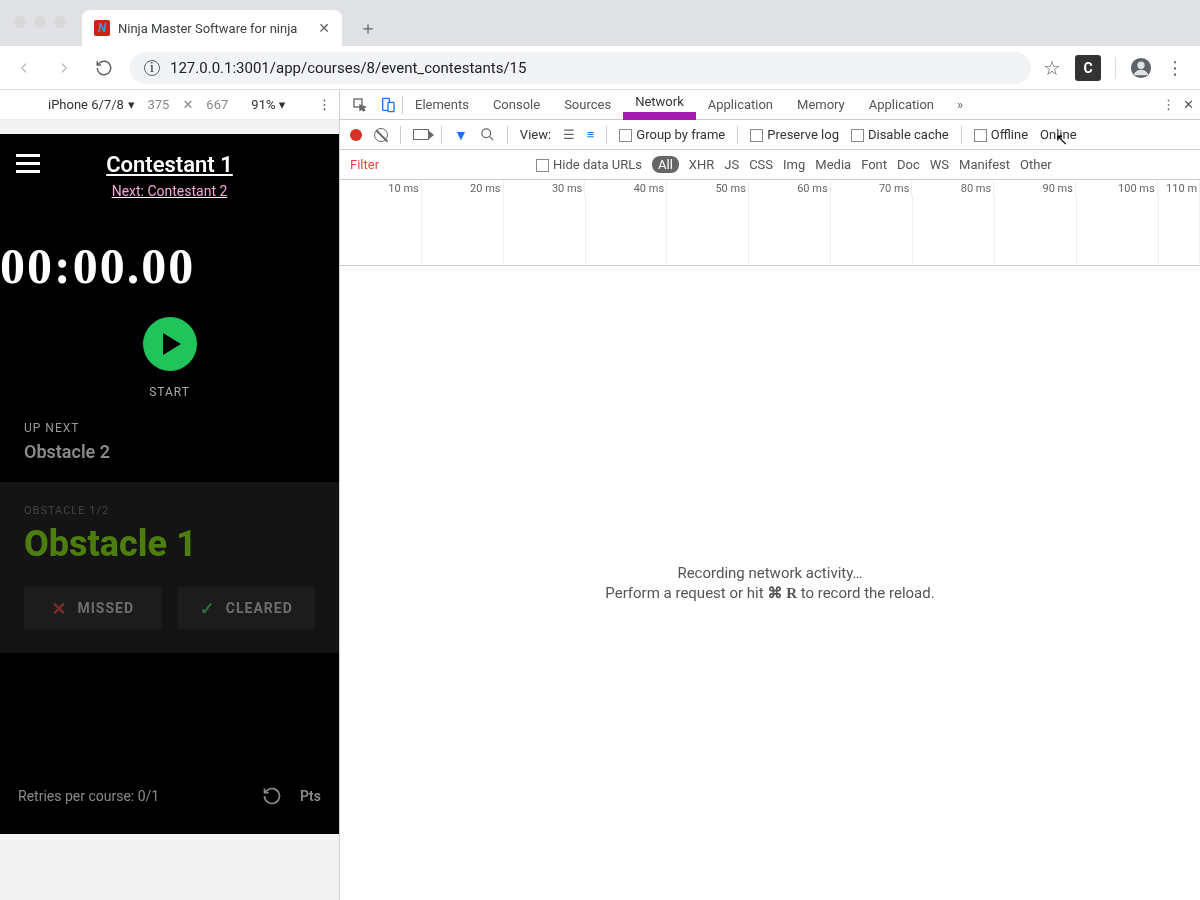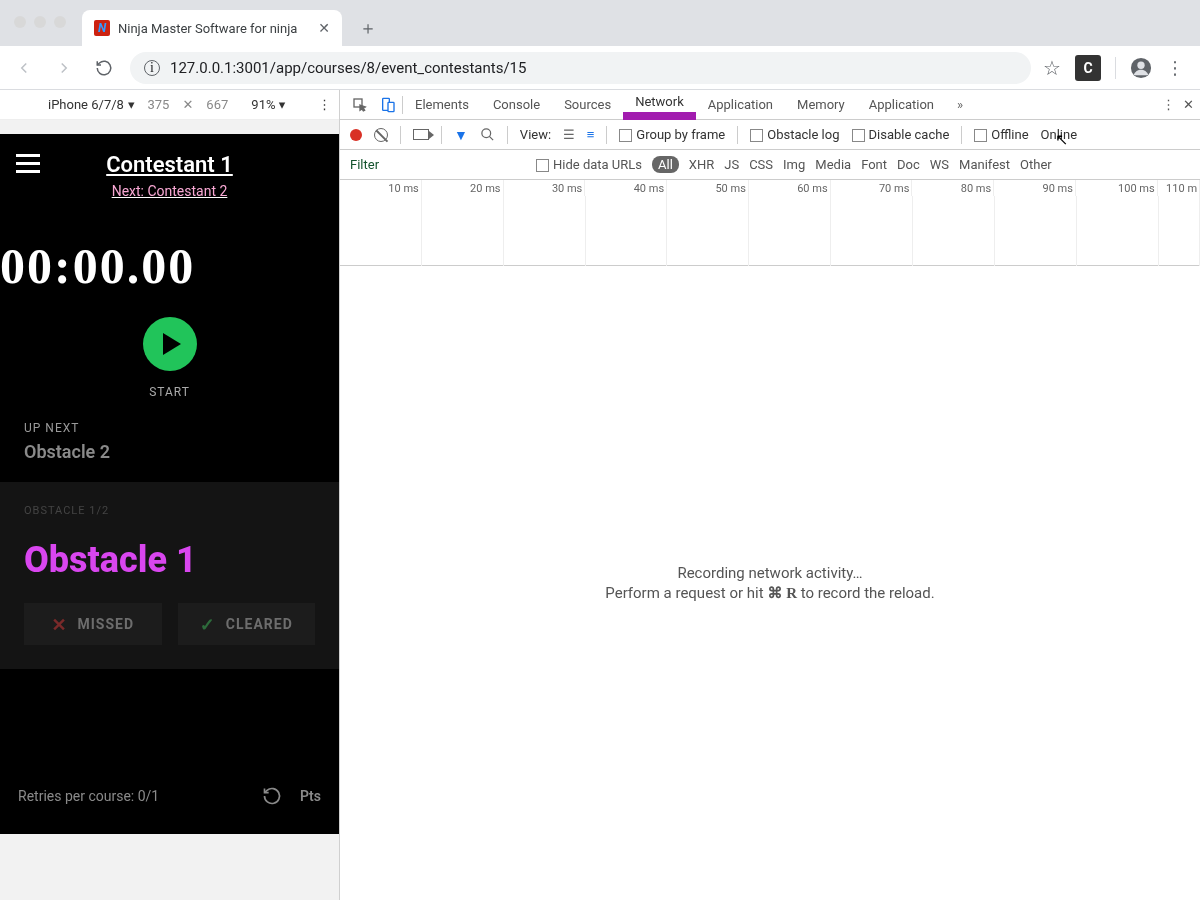--- a/index.html
+++ b/index.html
@@ -47,21 +47,21 @@
   .timer { font-family: Liberation Serif, serif; font-size:50px; font-weight:bold; letter-spacing:2px; text-align:left; margin-top:28px;}
   .play-wrap { text-align:center; margin-top:22px;}
   .play-btn { width:54px; height:54px; background:#21c45a; border-radius:50%; display:inline-flex; align-items:center; justify-content:center;}
   .play-tri { width:0; height:0; border-left:18px solid #000; border-top:11px solid transparent; border-bottom:11px solid transparent; margin-left:4px;}
   .start-lbl { font-size:12px; color:#aaa; letter-spacing:1px; margin-top:14px;}
   .upnext { padding:22px 24px 10px; }
   .upnext-lbl { font-size:12px; color:#9a9a9a; letter-spacing:1px;}
   .upnext-val { font-size:18px; font-weight:600; color:#8a8a8a; margin-top:6px;}
   .obst-card { background:#141414; margin-top:10px; padding:22px 24px 24px;}
   .mini { font-size:11px; color:#444; letter-spacing:1px;}
-  .obst-name { font-size:36px; font-weight:800; color:#d946ef; margin-top:22px;}
+  .obst-name { font-size:36px; font-weight:800; color:#4d7c0f; margin-top:6px;}
   .btn-row { display:flex; gap:16px; margin-top:22px;}
   .act { flex:1; height:42px; background:#1c1c1c; display:flex; align-items:center; justify-content:center; gap:10px; font-size:14px; font-weight:700; letter-spacing:1px; color:#6d6d6d;}
   .x-ico { color:#7a2a2a; font-size:18px; font-weight:bold;}
   .chk-ico { color:#2d6b3b; font-size:18px; font-weight:bold;}
   .footer { margin-top:auto; padding:20px 18px 28px; display:flex; align-items:center; color:#8a8a8a; font-size:14px;}
   .footer .retry-ico { margin-left:auto; margin-right:18px;}
   .pts { font-weight:600;}
 
   
   .devtools { flex:1; display:flex; flex-direction:column; background:#fff;}
@@ -76,21 +76,21 @@
   .rec-dot { width:12px; height:12px; background:#d93025; border-radius:50%;}
   .no-ico { width:14px; height:14px; border:1.5px solid #666; border-radius:50%; position:relative;}
   .no-ico:after { content:""; position:absolute; width:16px; height:1.5px; background:#666; transform:rotate(45deg); left:-1px; top:6px;}
   .cam-ico { width:16px; height:11px; border:1.5px solid #666; position:relative;}
   .cam-ico:after { content:""; position:absolute; right:-6px; top:1px; border-left:5px solid #666; border-top:4px solid transparent; border-bottom:4px solid transparent;}
   .funnel { color:#1a73e8; font-size:14px;}
   .chk { width:13px; height:13px; border:1px solid #888; display:inline-block; vertical-align:middle; margin-right:4px;}
   .sep-v { width:1px; height:18px; background:#ccc;}
 
   .dt-filterbar { height:30px; border-bottom:1px solid #ccc; display:flex; align-items:center; gap:10px; padding:0 6px; font-size:13px; color:#555;}
-  .filter-input { color:#14532d; padding-left:4px; width:180px;}
+  .filter-input { color:#ef4444; padding-left:4px; width:180px;}
   .pill { padding:1px 6px; border-radius:8px;}
   .pill.active { background:#666; color:#fff;}
 
   .timeline { height:86px; border-bottom:1px solid #ccc; position:relative;}
   .tl-ticks { display:flex; font-size:11px; color:#666; height:16px; align-items:center;}
   .tl-tick { flex:1; text-align:right; padding-right:2px; border-right:1px solid #eee; height:100%; display:flex; align-items:center; justify-content:flex-end;}
   .tl-body { height:70px; display:flex;}
   .tl-col { flex:1; border-right:1px solid #eee;}
 
   .dt-body { flex:1; display:flex; flex-direction:column; align-items:center; justify-content:center; color:#555; font-size:15px; gap:2px;}
@@ -264,21 +264,21 @@
             <line x1="15" y1="15" x2="21" y2="21"></line>
           </svg>
       </span>
       <span class="sep-v"></span>
       <span>View:</span>
       <span style="color:#666;">☰</span>
       <span style="color:#1a73e8;">≡</span>
       <span class="sep-v"></span>
       <label><span class="chk"></span><span>Group by frame</span></label>
       <span class="sep-v"></span>
-      <label><span class="chk"></span><span>Obstacle log</span></label>
+      <label><span class="chk"></span><span>Preserve log</span></label>
       <label><span class="chk"></span><span>Disable cache</span></label>
       <span class="sep-v"></span>
       <label><span class="chk"></span><span>Offline</span></label>
       <span>Online</span>
     </div>
 
     <div class="dt-filterbar">
       <span class="filter-input">Filter</span>
       <label><span class="chk"></span><span>Hide data URLs</span></label>
       <span class="pill active">All</span>

